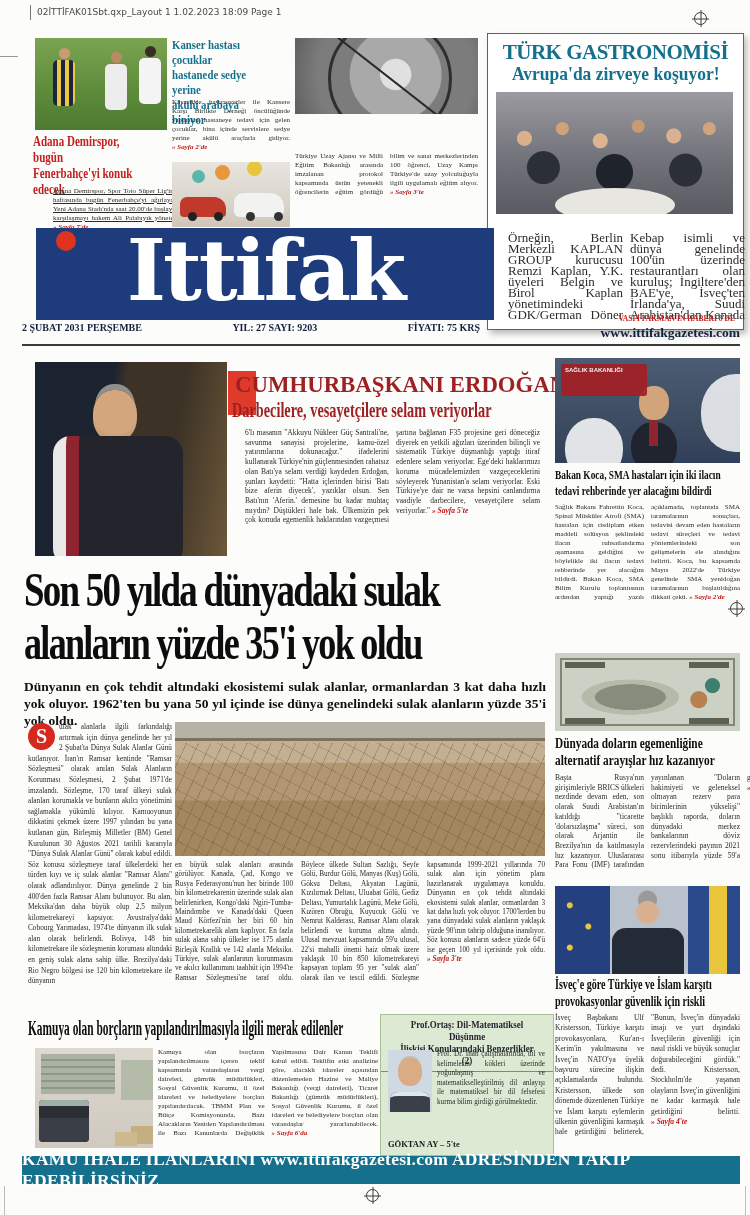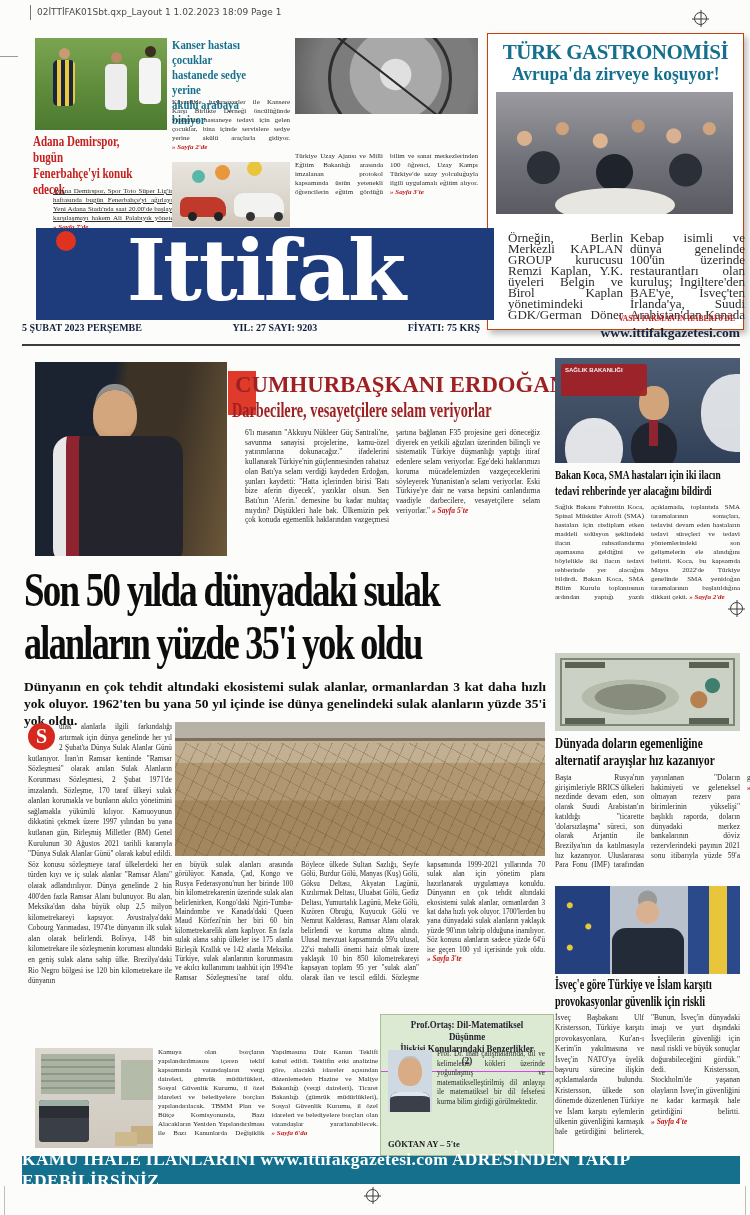--- a/index.html
+++ b/index.html
@@ -165,21 +165,21 @@
       <span>Örneğin, Berlin Merkezli KAPLAN GROUP kurucusu Remzi Kaplan, Y.K. üyeleri Belgin ve Birol Kaplan yönetimindeki GDK/German Döner Kebap isimli ve dünya genelinde 100'ün üzerinde restaurantları olan kuruluş; İngiltere'den BAE'ye, İsveç'ten İrlanda'ya, Suudi Arabistan'dan Kanada ve ABD'ye kadar şubeleşti ve ünlü VİKİPEDİA'ya konu oldu. Berlin'de Dönere; ZADDY'S "Yeni Nesil Döner Restaurantları" zinciri ile yeni bir yön kazandıran, KBK International GmbH'nun temelleri, 1989'da Yozgatlı bir gurbetçi çocuğu olan Remzi Kaplan tarafından, Berlin'de atılmış.</span>
     </p>
     <div style="position:absolute;right:8px;bottom:6px;font-size:7.5px;font-weight:bold;color:#c3201f;">VASFİ PAKMAN'IN HABERİ 8'DE</div>
   </div>
 
   <div class="abs" id="masthead">
     <span id="masthead-title">Ittifak</span>
   </div>
   <div class="abs" id="masthead-dot"></div>
   <div class="abs" id="mast-info">
-    <span>5 ŞUBAT 2023 PERŞEMBE</span>
+    <span>2 ŞUBAT 2031 PERŞEMBE</span>
     <span>YIL: 27  SAYI: 9203</span>
     <span>FİYATI: 75 KRŞ</span>
   </div>
   <div class="abs" id="website">www.ittifakgazetesi.com</div>
   <div class="abs" id="rule-top"></div>
 
   <div class="abs ph" id="ph-erdogan" style="left:35px;top:362px;width:192px;height:194px;"></div>
   <div class="abs" style="left:228px;top:371px;width:28px;height:44px;background:#e03a2a;"></div>
   <div class="abs" style="left:235px;top:371px;width:320px;">
     <span class="hl cond" style="font-size:24px;line-height:26px;color:#9e2023;transform:scaleX(.95);white-space:nowrap;">CUMHURBAŞKANI ERDOĞAN:</span>
@@ -230,20 +230,23 @@
 
   <div class="abs ph" id="ph-sweden" style="left:555px;top:886px;width:185px;height:88px;"></div>
   <div class="abs" style="left:555px;top:977px;width:260px;">
     <span class="hl blk cond" style="font-size:14px;line-height:16.5px;transform:scaleX(.72);">İsveç'e göre Türkiye ve İslam karşıtı
 provokasyonlar güvenlik için riskli</span>
   </div>
   <p class="abs body-txt cols2" style="left:555px;top:1013px;width:185px;height:138px;margin:0;font-size:7.5px;line-height:10.4px;">
     <span>İsveç Başbakanı Ulf Kristersson, Türkiye karşıtı provokasyonlara, Kur'an-ı Kerim'in yakılmasına ve İsveç'in NATO'ya üyelik başvuru sürecine ilişkin açıklamalarda bulundu. Kristersson, ülkede son dönemde düzenlenen Türkiye ve İslam karşıtı eylemlerin ülkenin güvenliğini karmaşık hale getirdiğini belirterek, "Bunun, İsveç'in dünyadaki imajı ve yurt dışındaki İsveçlilerin güvenliği için nasıl riskli ve büyük sonuçlar doğurabileceğini gördük." dedi. Kristersson, Stockholm'de yaşanan olayların İsveç'in güvenliğini ne kadar karmaşık hale getirdiğini belirtti. </span><span class="pref">» Sayfa 4'te</span>
   </p>
 
+  <div class="abs" style="left:28px;top:1016px;width:560px;">
+    <span class="hl blk cond" style="font-size:19px;line-height:22px;transform:scale(.6,1.12);white-space:nowrap;">Kamuya olan borçların yapılandırılmasıyla ilgili merak edilenler</span>
+  </div>
   <div class="abs ph" id="ph-money" style="left:35px;top:1048px;width:118px;height:100px;"></div>
   <p class="abs body-txt cols2" style="left:158px;top:1048px;width:220px;height:102px;margin:0;">
     <span>Kamuya olan borçların yapılandırılmasını içeren teklif kapsamında vatandaşların vergi daireleri, gümrük müdürlükleri, Sosyal Güvenlik Kurumu, il özel idareleri ve belediyelere borçları yapılandırılacak. TBMM Plan ve Bütçe Komisyonunda, Bazı Alacakların Yeniden Yapılandırılması ile Bazı Kanunlarda Değişiklik Yapılmasına Dair Kanun Teklifi kabul edildi. Teklifin etki analizine göre, alacaklı idareler açısından düzenlemeden Hazine ve Maliye Bakanlığı (vergi daireleri), Ticaret Bakanlığı (gümrük müdürlükleri), Sosyal Güvenlik Kurumu, il özel idareleri ve belediyelere borçları olan vatandaşlar yararlanabilecek. </span><span class="pref">» Sayfa 6'da</span>
   </p>
 
   <div class="abs" id="ortas-box">
     <div id="ortas-headline" style="text-align:center;padding:4px 2px 3px;">
       <span class="hl condc" style="font-size:10.5px;line-height:12px;color:#26222e;transform:scaleX(.85);">Prof.Ortaş: Dil-Matematiksel Düşünme
 İlişkisi Konularındaki Benzerlikler (2)</span>
     </div>

